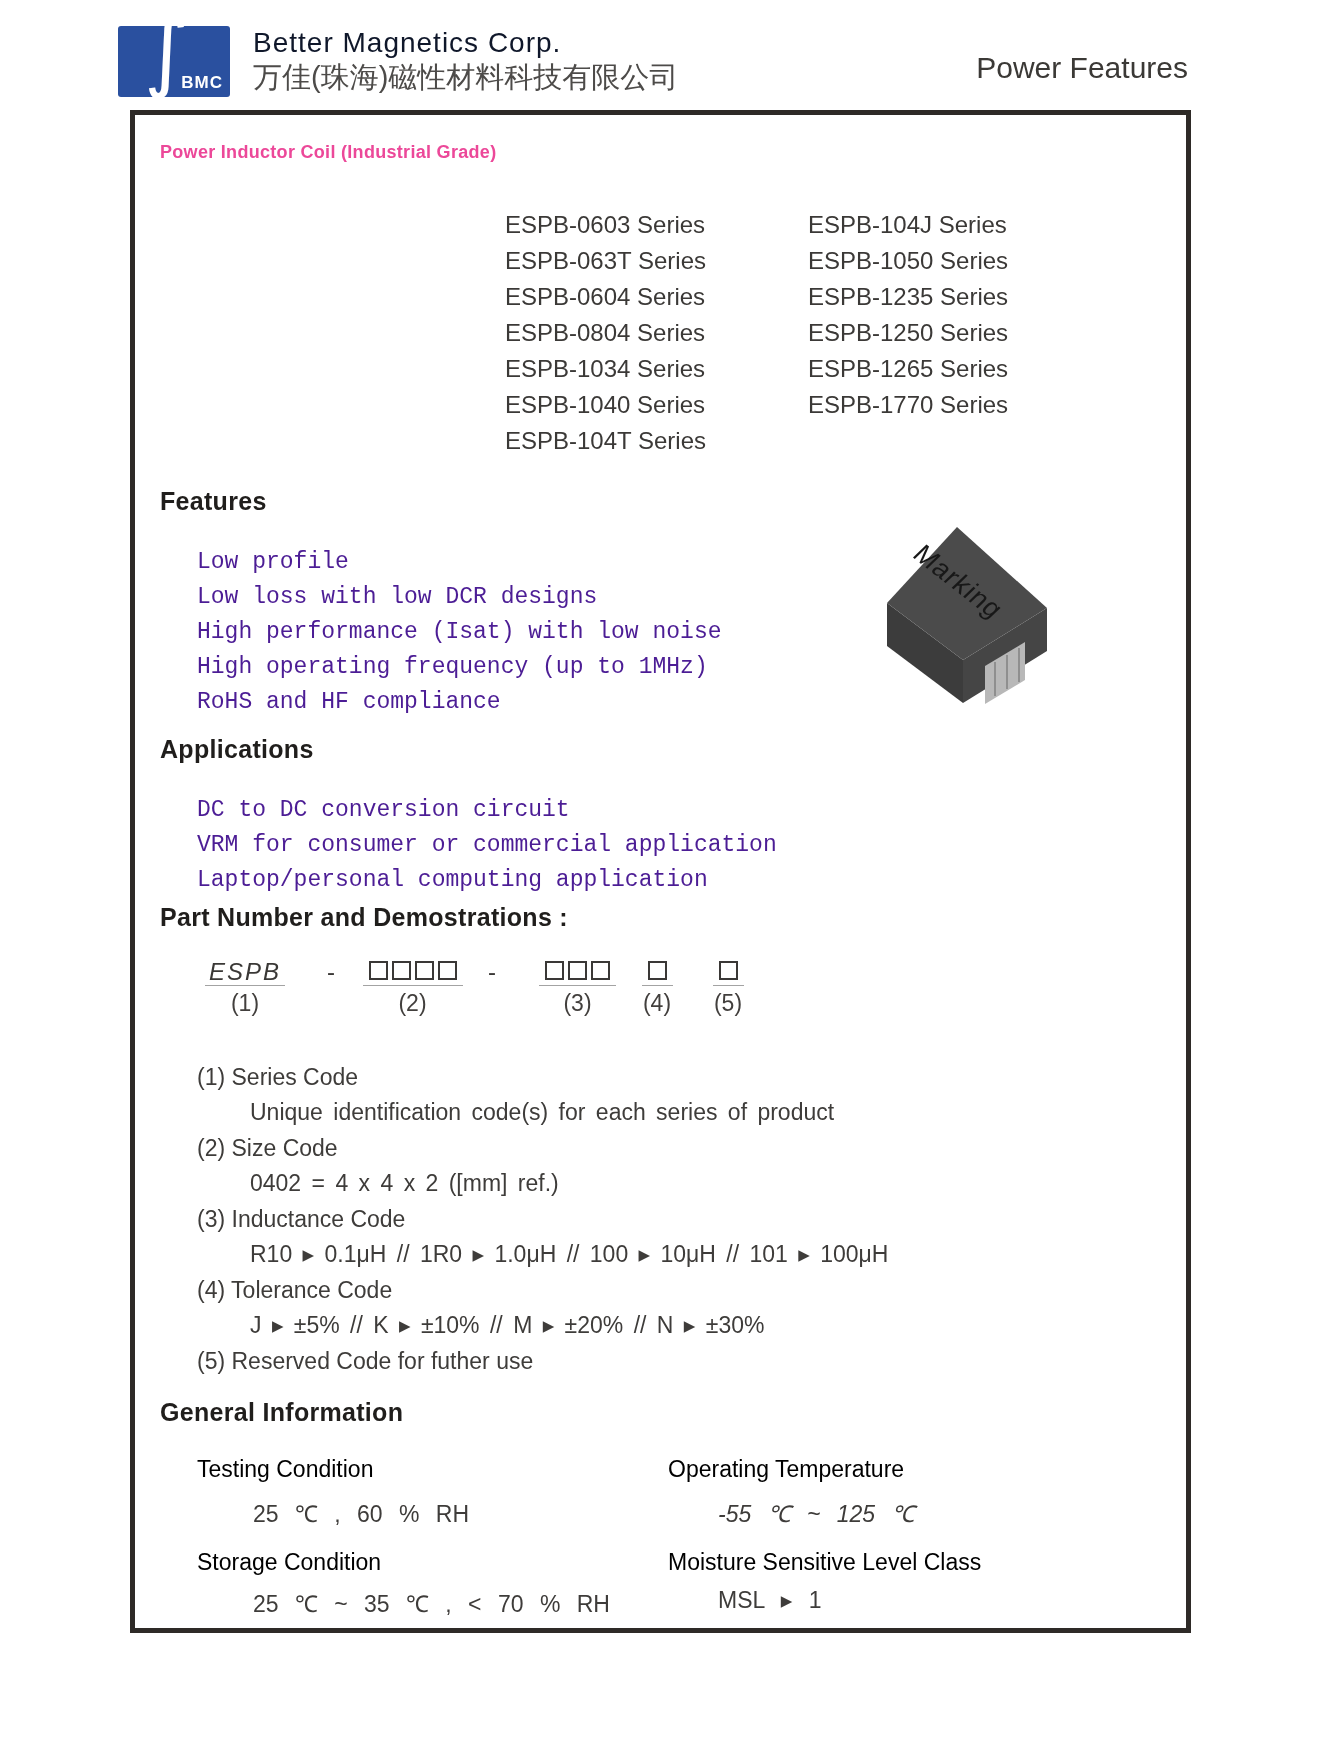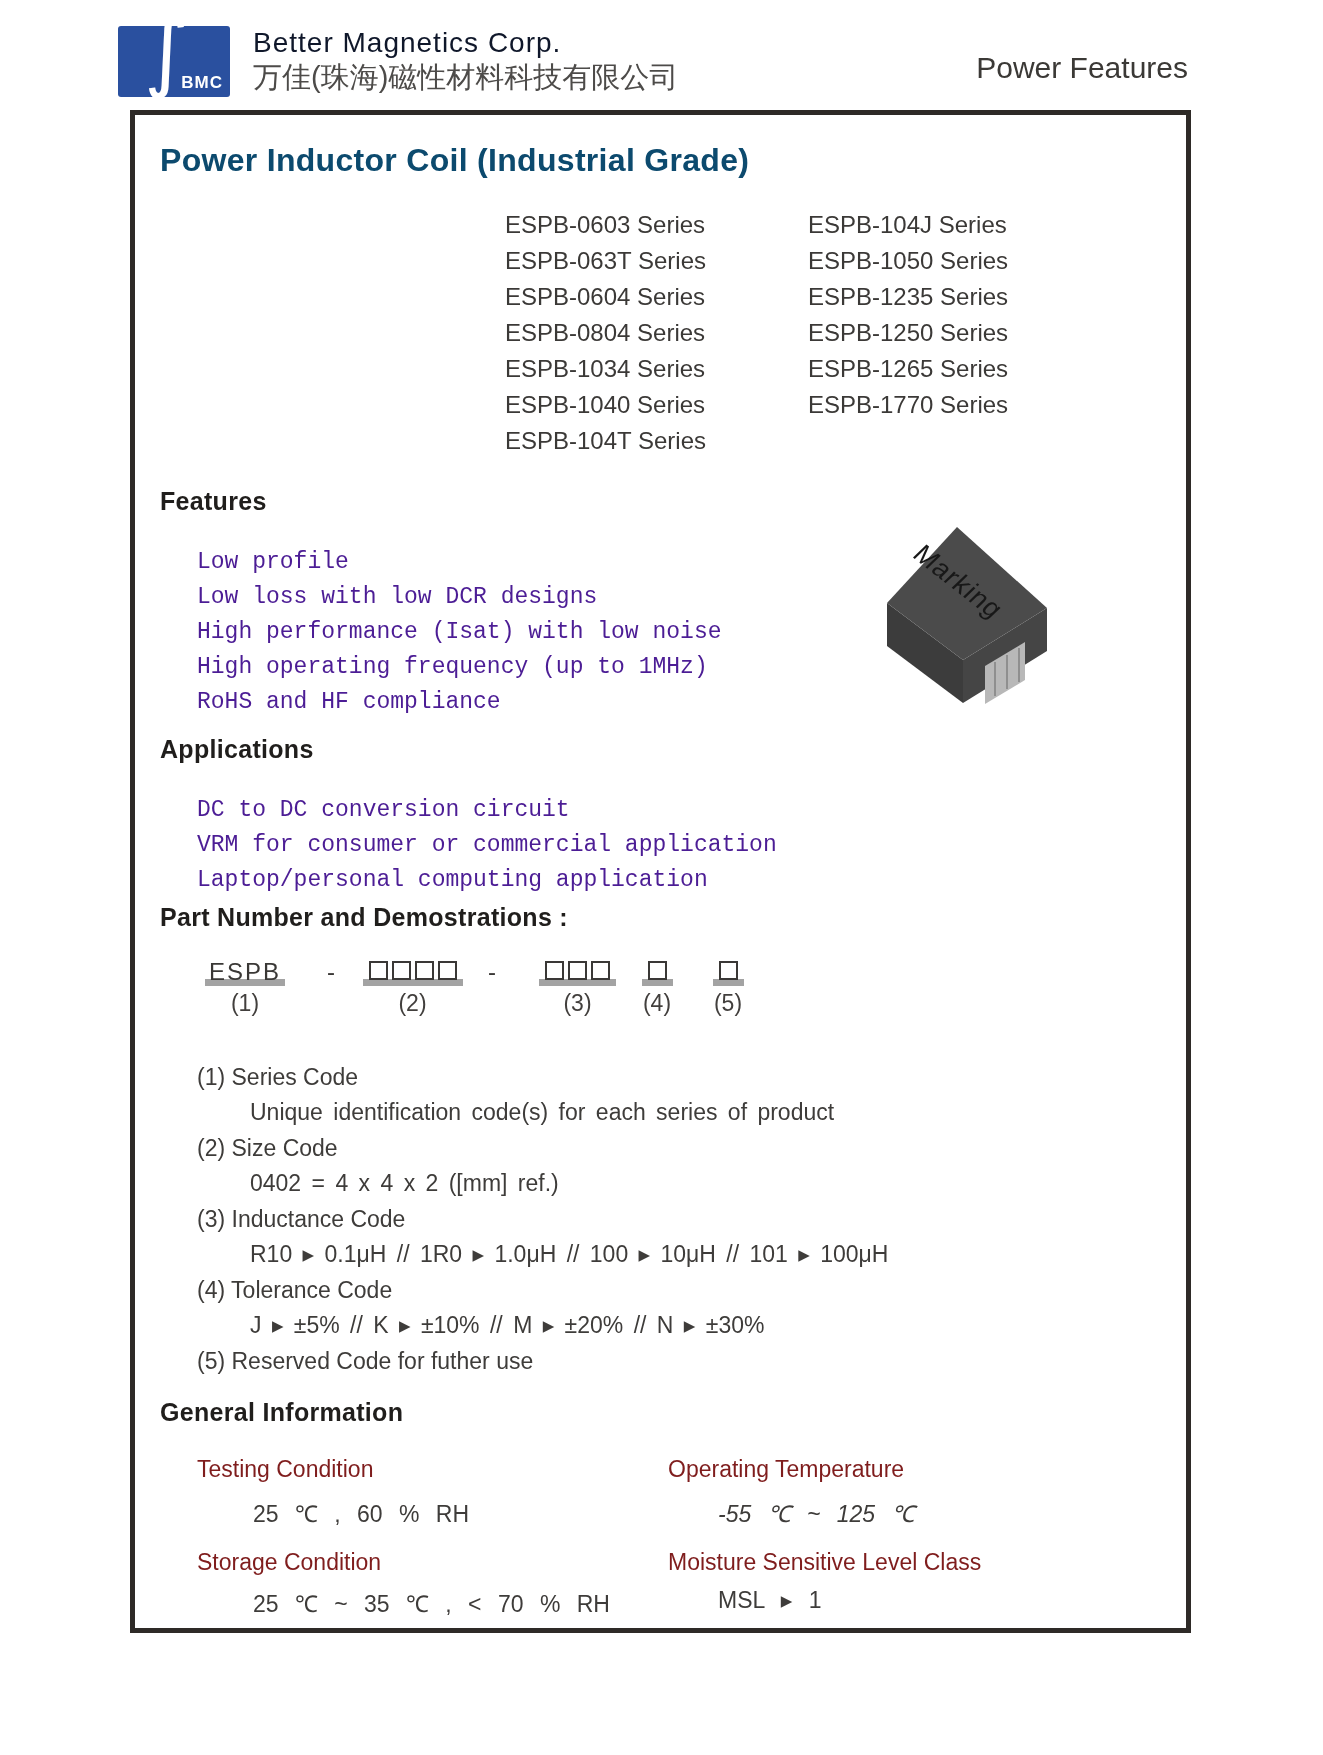--- a/index.html
+++ b/index.html
@@ -42,42 +42,42 @@
     font-size: 30px; color: #3b3936;
   }
   
   .main-box {
     position: absolute; left: 130px; top: 110px;
     width: 1061px; height: 1523px;
     border: 5px solid #2e2a27;
     background: #ffffff;
   }
   .abs { position: absolute; white-space: nowrap; }
-  .page-title { left: 25px; top: 27px; font-size: 32px; font-weight: bold; color: #0c4a6e; letter-spacing: .3px; }
+  .page-title { left: 25px; top: 27px; font-size: 18px; font-weight: bold; color: #ec4899; letter-spacing: .3px; }
   .section-heading { font-size: 25px; font-weight: bold; color: #201e1c; letter-spacing: .3px; }
   .body-text { font-size: 23px; color: #4c1d95; font-family: Liberation Mono, monospace; }
   .series-col { position: absolute; top: 92px; font-size: 24px; color: #3b3937; }
   .series-col div { height: 36px; line-height: 36px; }
   .col-1 { left: 62px; } .col-2 { left: 370px; } .col-3 { left: 673px; }
   .list { position: absolute; }
   .list div { height: 35px; line-height: 35px; }
   
   .component { position: absolute; left: 750px; top: 410px; width: 168px; height: 184px; }
   
   .pn-diagram { position: absolute; left: 0; top: 843px; width: 100%; height: 75px; font-size: 24px; color: #3a3836; }
   .pn-group { position: absolute; top: 0; text-align: center; }
-  .pn-line { display: inline-block; border-bottom: 7px solid #a3a3a3; padding: 0 4px 4px 4px; height: 28px; }
+  .pn-line { display: inline-block; border-bottom: 1px solid #a3a3a3; padding: 0 4px 4px 4px; height: 28px; font-style: italic; }
   .pn-label { font-size: 23px; margin-top: 4px; color: #423f3d; }
   .pn-box { display: inline-block; width: 19px; height: 19px; border: 2px solid #3a3836; margin: 0 2px; vertical-align: baseline; }
   .pn-dash { position: absolute; top: 0; font-size: 24px; }
   .codes div { height: 35px; line-height: 35px; }
   .code-title { position: absolute; left: 62px; font-size: 23px; color: #3e3c3a; white-space: nowrap; }
   .code-detail { position: absolute; left: 115px; font-size: 23px; color: #3e3c3a; white-space: nowrap; word-spacing: 4px; }
   
-  .info-label { font-size: 23px; color: #7f1d1d; }
+  .info-label { font-size: 23px; color: #000000; }
   .info-value { font-size: 23px; color: #3e3c3a; word-spacing: 10px; }
 </style>
 </head>
 <body>
 
 <div class="page">
 
   <div class="header">
     <div class="logo" style="background:#2a509f;">
       <span class="integral">∫</span>

